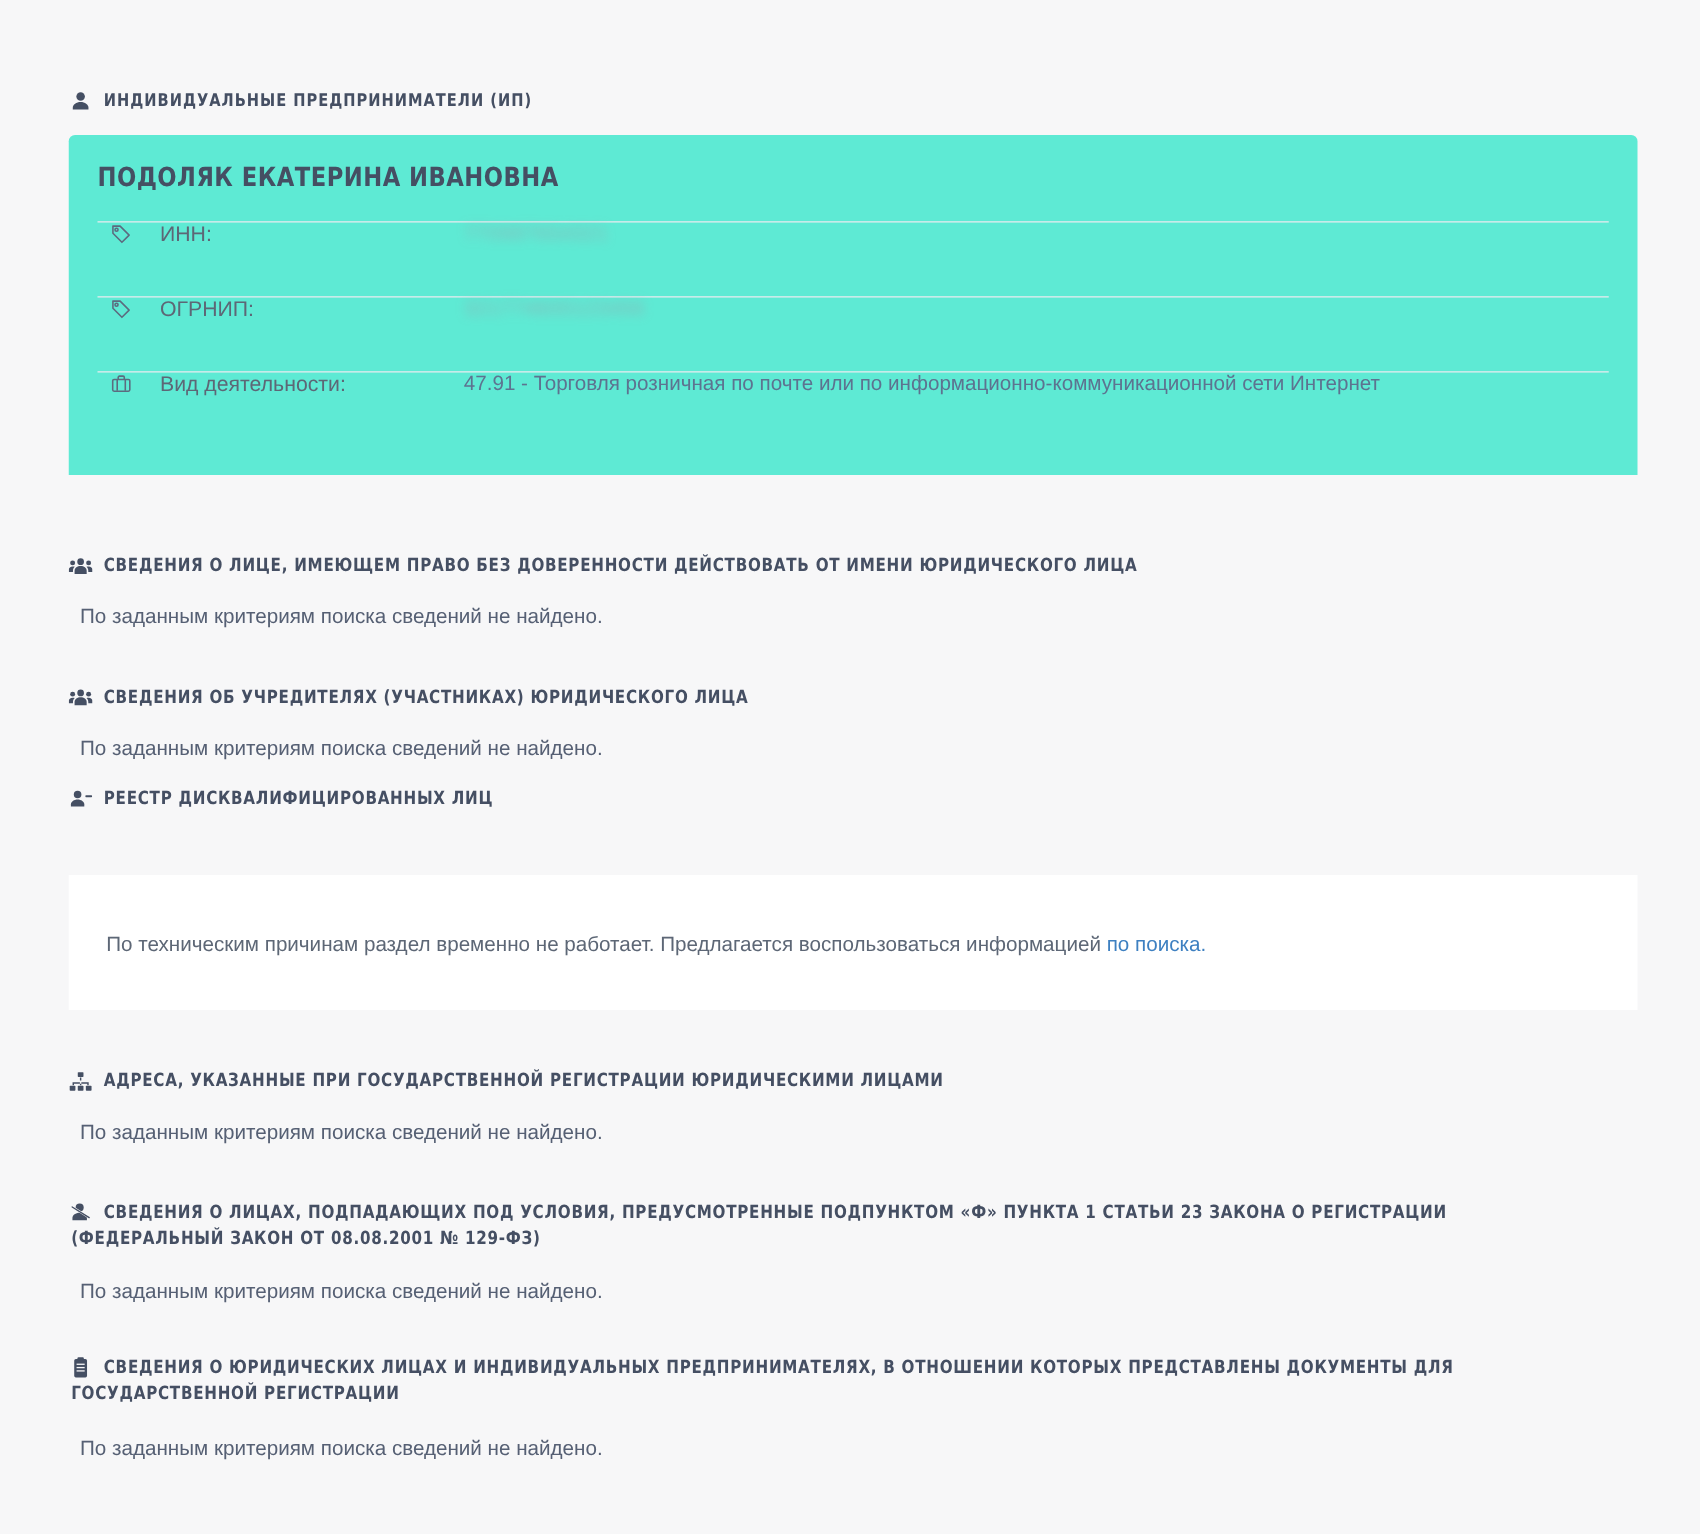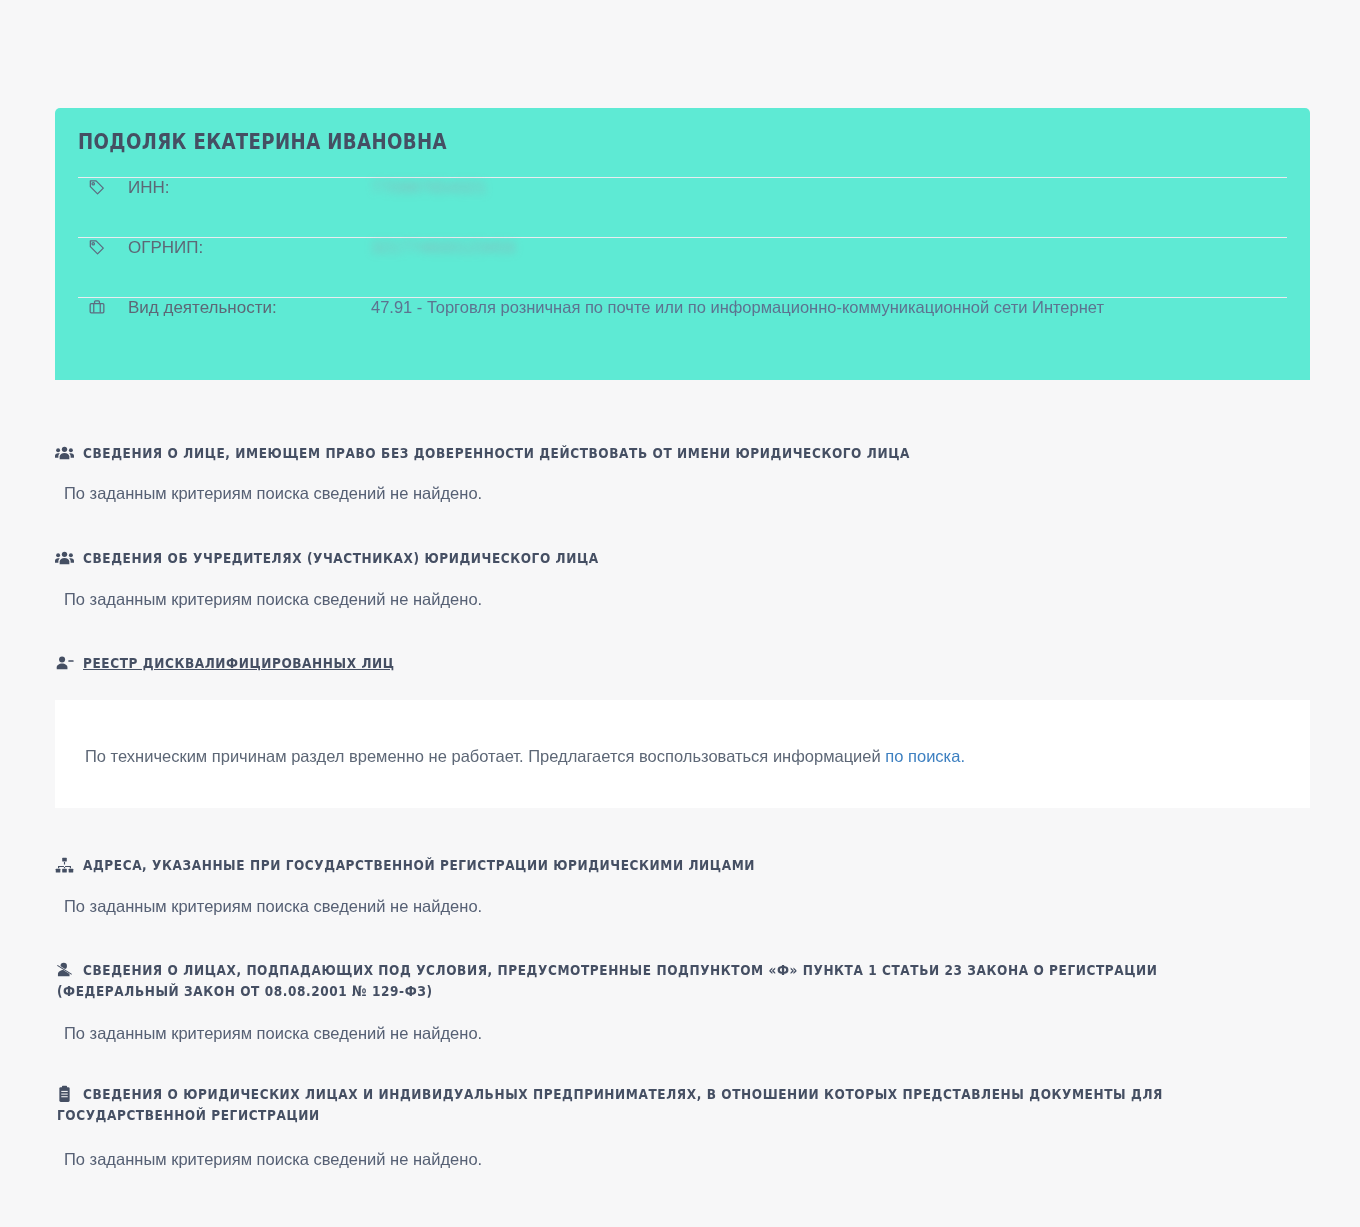--- a/index.html
+++ b/index.html
@@ -133,21 +133,21 @@
     filter: blur(4.2px);
     opacity: 0.72;
     user-select: none;
   }
 
   
   .h-repr   { position: absolute; left: 0; top: 443px; }
   .t-repr   { position: absolute; left: 0; top: 481px; }
   .h-found  { position: absolute; left: 0; top: 548px; }
   .t-found  { position: absolute; left: 0; top: 587px; }
-  .h-disq   { position: absolute; left: 0; top: 653px; text-decoration: underline; }
+  .h-disq   { position: absolute; left: 0; top: 629px; }
 
   .panel {
     position: absolute;
     left: 55px;
     top: 700px;
     width: 1255px;
     height: 108px;
     background: #ffffff;
     box-sizing: border-box;
   }
@@ -181,20 +181,29 @@
   .h-docs .section-title .l2 {
     display: block;
     margin-left: -28px;
   }
 </style>
 </head>
 <body>
 
 <div class="page">
 
+  <div class="section-head top-label">
+    <span class="ico">
+      <svg viewBox="0 0 20 20" width="19" height="19" fill="currentColor">
+        <circle cx="10" cy="5.4" r="3.6"></circle>
+        <path d="M10 10.2c-3.6 0-6.6 2.1-6.6 4.7v1.6h13.2v-1.6c0-2.6-3-4.7-6.6-4.7z"></path>
+      </svg>
+    </span>
+    <span class="section-title">ИНДИВИДУАЛЬНЫЕ ПРЕДПРИНИМАТЕЛИ (ИП)</span>
+  </div>
 
   <div class="card">
     <div class="card-title">ПОДОЛЯК ЕКАТЕРИНА ИВАНОВНА</div>
     <div class="card-rows">
 
       <div class="row">
         <span class="ico">
           <svg viewBox="0 0 20 20" width="18" height="18" fill="none" stroke="currentColor" stroke-width="1.4">
             <path d="M2.6 9.6V3.2h6.4l8 8-6.4 6.4-8-8z" stroke-linejoin="round"></path>
             <circle cx="5.8" cy="6.4" r="1.35"></circle>

